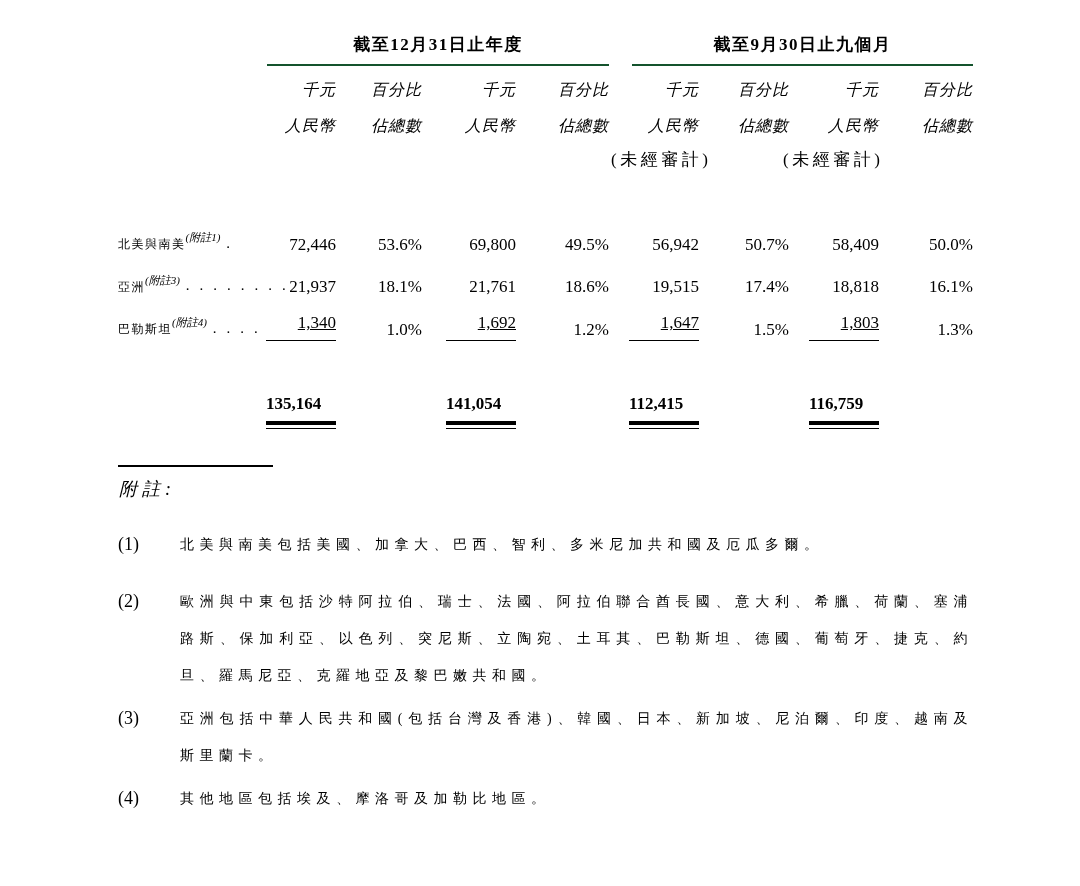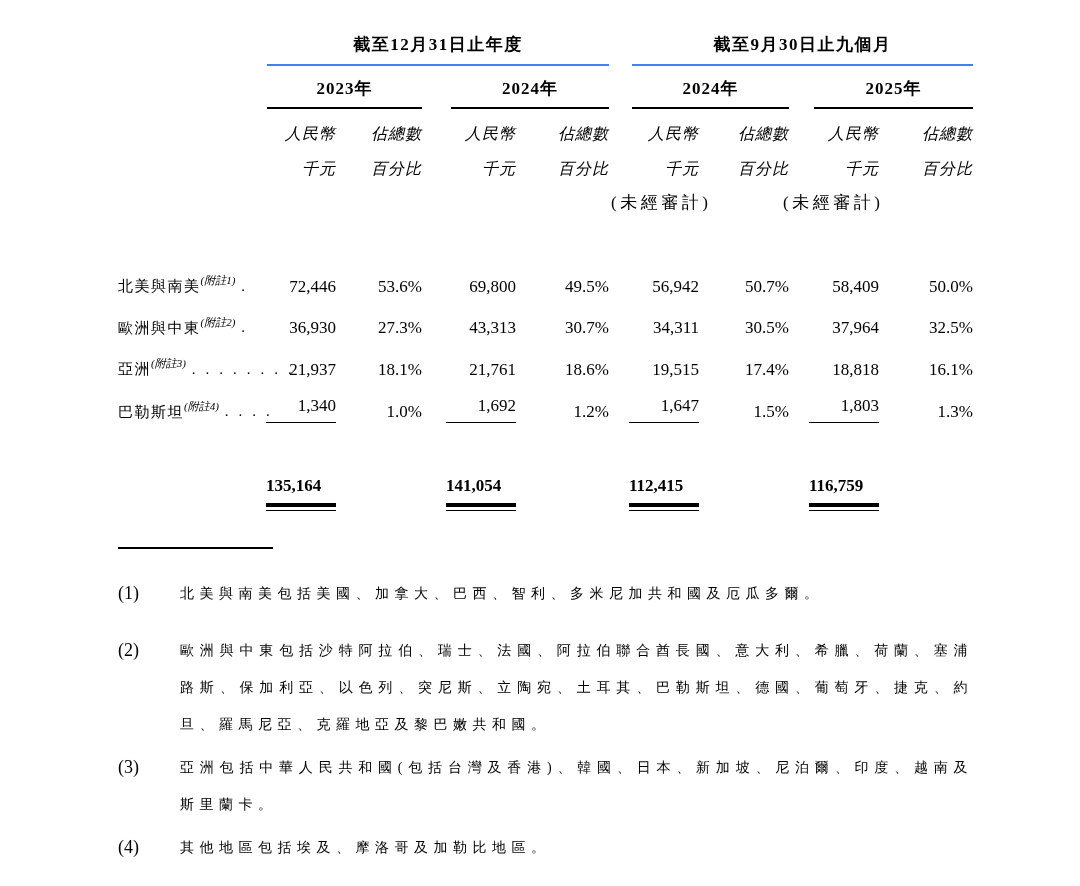--- a/index.html
+++ b/index.html
@@ -10,49 +10,49 @@
   }
   .page{position:relative;width:1080px;height:886px;background:#fff;}
 
   
   table.fin{border-collapse:collapse;table-layout:fixed;width:855px;margin:34px 0 0 118px;}
   table.fin td{padding:0;vertical-align:bottom;font-size:17px;line-height:23px;}
 
   .c0{width:134px}.c1{width:84px}.c2{width:86px}.c3{width:94px}.c4{width:93px}
   .c5{width:90px}.c6{width:90px}.c7{width:90px}.c8{width:94px}
 
-  .grpspan{border-bottom:2px solid #3b82f6;text-align:center;font-weight:bold;
+  .grpspan{border-bottom:2px solid #14532d;text-align:center;font-weight:bold;
            font-size:17px;letter-spacing:1.5px;padding-bottom:9px;line-height:21px;}
   .g0{margin-left:15px}.g1{margin-left:23px}
 
   tr.yearrow td{padding-top:12px;}
   .yrspan{border-bottom:2px solid #000;text-align:center;font-weight:bold;
           font-size:17px;letter-spacing:1px;padding-bottom:8px;line-height:21px;}
   .y0{margin-left:15px}.y1{margin-left:29px}.y2{margin-left:23px}.y3{margin-left:25px}
 
   tr.ch td{text-align:right;font-style:italic;font-size:16px;letter-spacing:1px;line-height:22px;}
   tr.ch1 td{padding-top:14px;}
   tr.ch2 td{padding-top:13px;}
 
   tr.unaudrow td{padding-top:12px;line-height:22px;}
   .unaud{font-size:17px;letter-spacing:3.5px;display:inline-block;white-space:nowrap;}
   .unaud.u0{margin-left:2px;}
   .unaud.u1{margin-left:-6px;}
 
   tr.dr td{padding-top:13px;}
   tr.dr.first td{padding-top:55px;}
   td.lbl{text-align:left;white-space:nowrap;}
-  .zh{font-size:15px;letter-spacing:1.5px;}
+  .zh{font-size:12px;letter-spacing:1.5px;}
   sup.noteref{font-size:11px;font-style:italic;letter-spacing:0;}
   .leader{font-size:15px;letter-spacing:10px;margin-left:6px;}
   td.num{text-align:right;}
 
   tr.dr.last td{padding-bottom:7px;}
   tr.dr.last td .ul{display:inline-block;min-width:70px;text-align:right;
-                    border-bottom:1.5px solid #000;padding-bottom:5.5px;}
+                    border-bottom:1.5px solid #000;padding-bottom:5.5px;text-decoration:underline;}
   tr.dr.last td.noul{padding-bottom:7px;}
 
   tr.totrow td{padding-top:44px;}
   .tot{width:70px;margin-left:auto;text-align:left;font-weight:bold;}
   .tot .n{display:block;padding-bottom:6px;line-height:23px;}
   .tot .r1{height:0;border-top:4px solid #000;}
   .tot .r2{height:0;border-top:1.5px solid #000;margin-top:3px;}
 
   
   .notesep{width:155px;border-top:2px solid #000;margin:36px 0 0 118px;}
@@ -86,57 +86,42 @@
       <tr>
         <td></td>
         <td colspan="4">
           <div class="grpspan g0">截至12月31日止年度</div>
         </td>
         <td colspan="4">
           <div class="grpspan g1">截至9月30日止九個月</div>
         </td>
       </tr>
 
-      <tr class="yearrow">
-        <td></td>
-        <td colspan="2">
-          <div class="yrspan y0">2023年</div>
-        </td>
-        <td colspan="2">
-          <div class="yrspan y1">2024年</div>
-        </td>
-        <td colspan="2">
-          <div class="yrspan y2">2024年</div>
-        </td>
-        <td colspan="2">
-          <div class="yrspan y3">2025年</div>
-        </td>
-      </tr>
-
+
+      <tr class="ch ch2">
+        <td></td>
+        <td>千元</td>
+        <td>百分比</td>
+        <td>千元</td>
+        <td>百分比</td>
+        <td>千元</td>
+        <td>百分比</td>
+        <td>千元</td>
+        <td>百分比</td>
+      </tr>
       <tr class="ch ch1">
         <td></td>
         <td>人民幣</td>
         <td>佔總數</td>
         <td>人民幣</td>
         <td>佔總數</td>
         <td>人民幣</td>
         <td>佔總數</td>
         <td>人民幣</td>
         <td>佔總數</td>
-      </tr>
-      <tr class="ch ch2">
-        <td></td>
-        <td>千元</td>
-        <td>百分比</td>
-        <td>千元</td>
-        <td>百分比</td>
-        <td>千元</td>
-        <td>百分比</td>
-        <td>千元</td>
-        <td>百分比</td>
       </tr>
 
       <tr class="unaudrow">
         <td></td>
         <td colspan="2"></td>
         <td colspan="2"></td>
         <td colspan="2">
           <span class="unaud u0">(未經審計)</span>
         </td>
         <td colspan="2">
@@ -151,33 +136,20 @@
         <td class="num">72,446</td>
         <td class="num">53.6%</td>
         <td class="num">69,800</td>
         <td class="num">49.5%</td>
         <td class="num">56,942</td>
         <td class="num">50.7%</td>
         <td class="num">58,409</td>
         <td class="num">50.0%</td>
       </tr>
 
-      <tr class="dr">
-        <td class="lbl">
-          <span class="zh">歐洲與中東</span><sup class="noteref">(附註2)</sup><span class="leader">.</span>
-        </td>
-        <td class="num">36,930</td>
-        <td class="num">27.3%</td>
-        <td class="num">43,313</td>
-        <td class="num">30.7%</td>
-        <td class="num">34,311</td>
-        <td class="num">30.5%</td>
-        <td class="num">37,964</td>
-        <td class="num">32.5%</td>
-      </tr>
 
       <tr class="dr">
         <td class="lbl">
           <span class="zh">亞洲</span><sup class="noteref">(附註3)</sup><span class="leader">........</span>
         </td>
         <td class="num">21,937</td>
         <td class="num">18.1%</td>
         <td class="num">21,761</td>
         <td class="num">18.6%</td>
         <td class="num">19,515</td>
@@ -232,20 +204,21 @@
             <div class="r1"></div>
             <div class="r2"></div>
           </div>
         </td>
         <td></td>
       </tr>
     </tbody>
   </table>
 
   <div class="notesep"></div>
+  <div class="noteshead">附註:</div>
 
   <div class="note n1">
     <div class="notenum">(1)</div>
     <div class="notetext">北美與南美包括美國、加拿大、巴西、智利、多米尼加共和國及厄瓜多爾。</div>
   </div>
   <div class="note n2">
     <div class="notenum">(2)</div>
     <div class="notetext">歐洲與中東包括沙特阿拉伯、瑞士、法國、阿拉伯聯合酋長國、意大利、希臘、荷蘭、塞浦路斯、保加利亞、以色列、突尼斯、立陶宛、土耳其、巴勒斯坦、德國、葡萄牙、捷克、約旦、羅馬尼亞、克羅地亞及黎巴嫩共和國。</div>
   </div>
   <div class="note n3">

